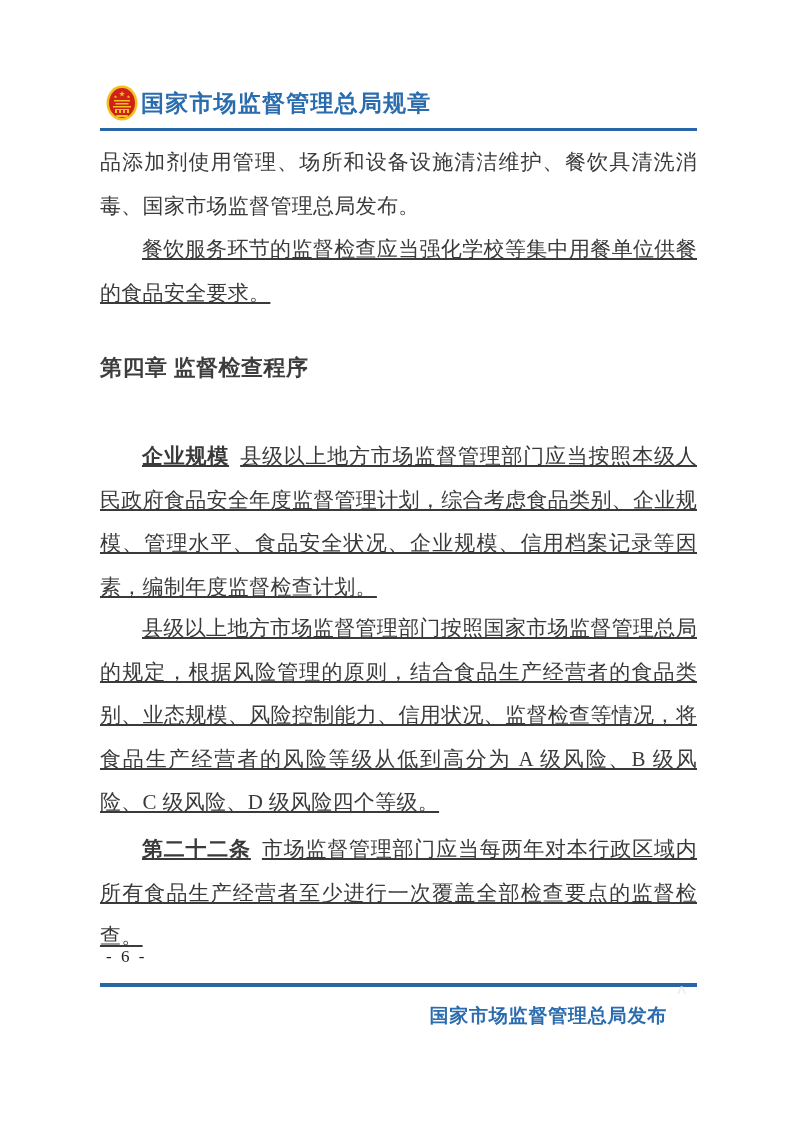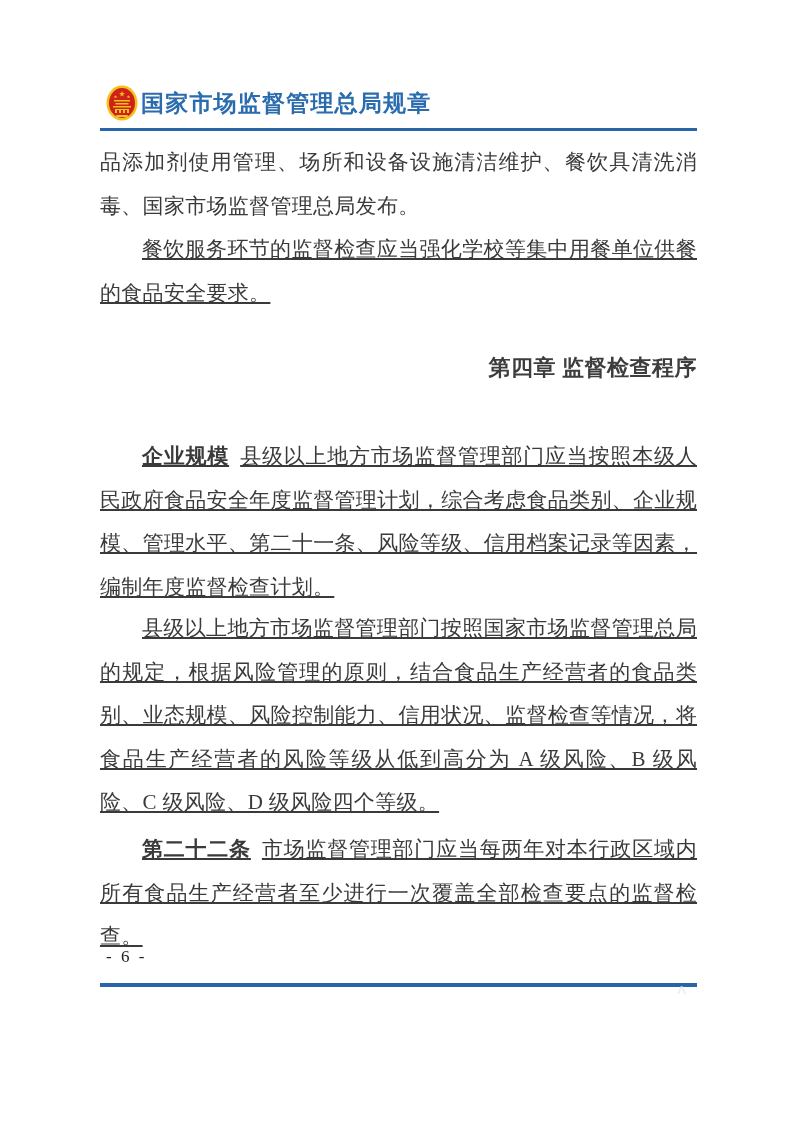--- a/index.html
+++ b/index.html
@@ -33,21 +33,21 @@
     position:absolute; left:100px; top:0; width:597px;
     color:var(--body); font-size:21px; line-height:43.5px;
     letter-spacing:0.3px;
   }
   .para{
     position:absolute; left:0; width:100%; margin:0;
     text-align:justify; text-justify:inter-ideograph;
   }
   .para.indent{text-indent:2em;text-decoration:underline;}
   .para.heading{
-    text-align:right; text-indent:0; font-weight:bold;
+    text-align:left; text-indent:0; font-weight:bold;
     font-size:22px; line-height:44px; color:#3d3d3d; letter-spacing:0.5px;
   }
   .para:nth-child(1){top:141px;}
   .para:nth-child(2){top:228px;}
   .para:nth-child(3){top:346px;}
   .para:nth-child(4){top:435px;}
   .para:nth-child(5){top:607px;}
   .para:nth-child(6){top:828px;}
   .bold-run{font-weight:bold; margin-right:11px;}
   
@@ -93,25 +93,26 @@
     </span>
     <h1 class="doc-title">国家市场监督管理总局规章</h1>
   </header>
 
   <div class="rule header-rule"></div>
 
   <main class="content" id="paragraphs">
       <p class="para "><span>品添加剂使用管理、场所和设备设施清洁维护、餐饮具清洗消毒、国家市场监督管理总局发布。</span></p>
       <p class="para  indent"><span>餐饮服务环节的监督检查应当强化学校等集中用餐单位供餐的食品安全要求。</span></p>
       <p class="para heading"><span>第四章 监督检查程序</span></p>
-      <p class="para  indent"><span class="bold-run">企业规模</span><span>县级以上地方市场监督管理部门应当按照本级人民政府食品安全年度监督管理计划，综合考虑食品类别、企业规模、管理水平、第二十一条、风险等级、信用档案记录等因素，编制年度监督检查计划。</span></p>
+      <p class="para  indent"><span class="bold-run">企业规模</span><span>县级以上地方市场监督管理部门应当按照本级人民政府食品安全年度监督管理计划，综合考虑食品类别、企业规模、管理水平、食品安全状况、企业规模、信用档案记录等因素，编制年度监督检查计划。</span></p>
       <p class="para  indent"><span>县级以上地方市场监督管理部门按照国家市场监督管理总局的规定，根据风险管理的原则，结合食品生产经营者的食品类别、业态规模、风险控制能力、信用状况、监督检查等情况，将食品生产经营者的风险等级从低到高分为 A 级风险、B 级风险、C 级风险、D 级风险四个等级。</span></p>
       <p class="para  indent"><span class="bold-run">第二十二条</span><span>市场监督管理部门应当每两年对本行政区域内所有食品生产经营者至少进行一次覆盖全部检查要点的监督检查。</span></p>
     </main>
 
   <div class="page-number">- 6 -</div>
 
   <div class="rule footer-rule"></div>
 
   <div class="back-top">^</div>
 
+  <div class="publisher">国家市场监督管理总局发布</div>
 
 </div>
 
 </body></html>

